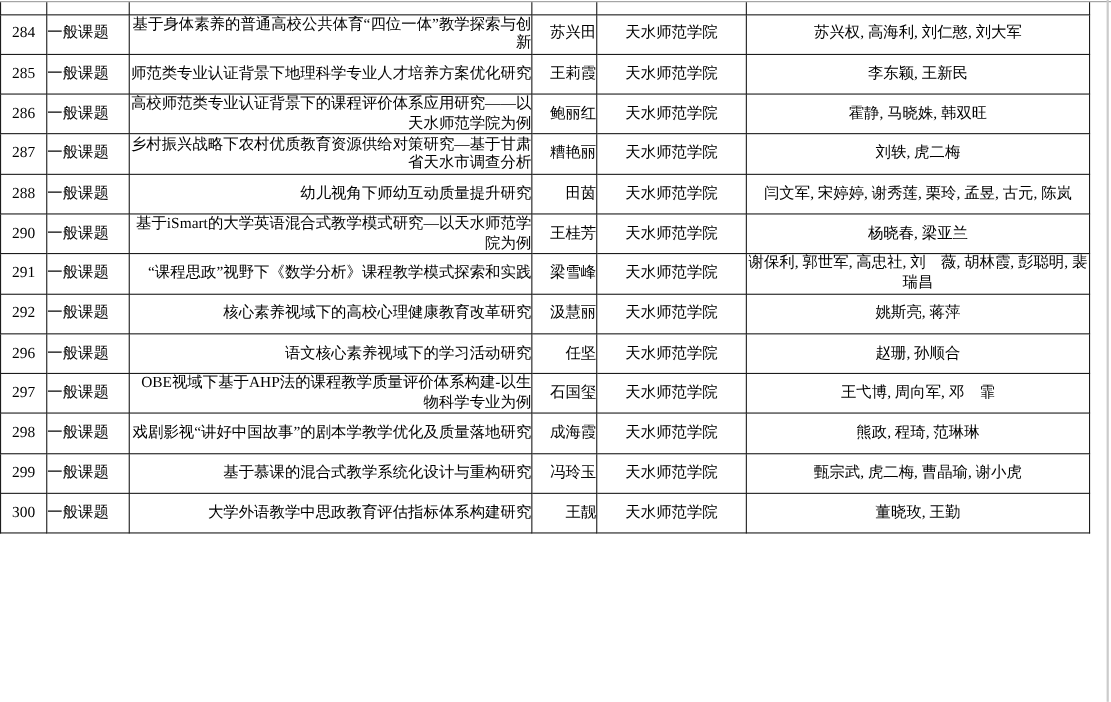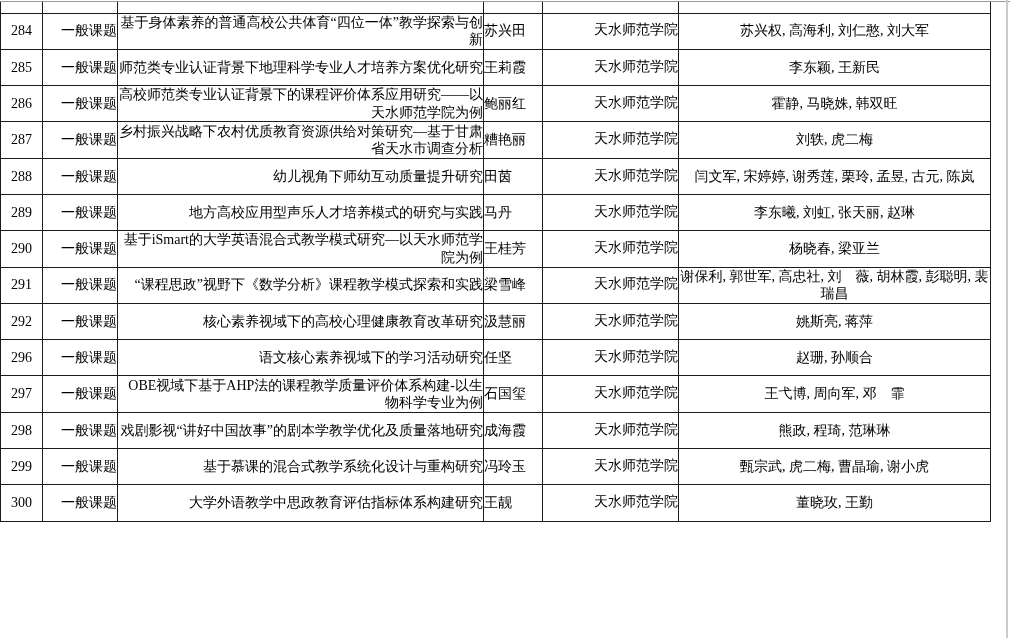--- a/index.html
+++ b/index.html
@@ -45,24 +45,24 @@
     line-height: 17.5px;
     padding: 0;
     overflow: hidden;
     vertical-align: middle;
     word-break: break-all;
   }
   tr.data-row { height: 36.3px; }
   tr.sliver-row { height: 11px; }
   tr.sliver-row td { border-top: none; }
   .c-id       { text-align: center; }
-  .c-category { text-align: right; }
+  .c-category { text-align: left; }
   .c-title    { text-align: right; padding: 0 3px; }
-  .c-leader   { text-align: left; }
-  .c-institution { text-align: right; padding: 0 4px 0 6px; font-family: Liberation Mono, monospace; }
+  .c-leader   { text-align: right; }
+  .c-institution { text-align: center; padding: 0 4px 0 6px; }
   .c-members     { text-align: center; padding: 0 4px 0 6px; }
 </style>
 </head>
 <body>
 
 <div class="top-edge-line"></div>
 <div class="right-edge-line"></div>
 
 <table class="project-table">
   <colgroup>
@@ -114,28 +114,20 @@
         <td class="c-institution">天水师范学院</td>
         <td class="c-members">刘轶, 虎二梅</td>
       </tr>
       <tr class="data-row">
         <td class="c-id">288</td>
         <td class="c-category">一般课题</td>
         <td class="c-title">幼儿视角下师幼互动质量提升研究</td>
         <td class="c-leader">田茵</td>
         <td class="c-institution">天水师范学院</td>
         <td class="c-members">闫文军, 宋婷婷, 谢秀莲, 栗玲, 孟昱, 古元, 陈岚</td>
-      </tr>
-      <tr class="data-row">
-        <td class="c-id">289</td>
-        <td class="c-category">一般课题</td>
-        <td class="c-title">地方高校应用型声乐人才培养模式的研究与实践</td>
-        <td class="c-leader">马丹</td>
-        <td class="c-institution">天水师范学院</td>
-        <td class="c-members">李东曦, 刘虹, 张天丽, 赵琳</td>
       </tr>
       <tr class="data-row">
         <td class="c-id">290</td>
         <td class="c-category">一般课题</td>
         <td class="c-title">基于iSmart的大学英语混合式教学模式研究—以天水师范学院为例</td>
         <td class="c-leader">王桂芳</td>
         <td class="c-institution">天水师范学院</td>
         <td class="c-members">杨晓春, 梁亚兰</td>
       </tr>
       <tr class="data-row">

